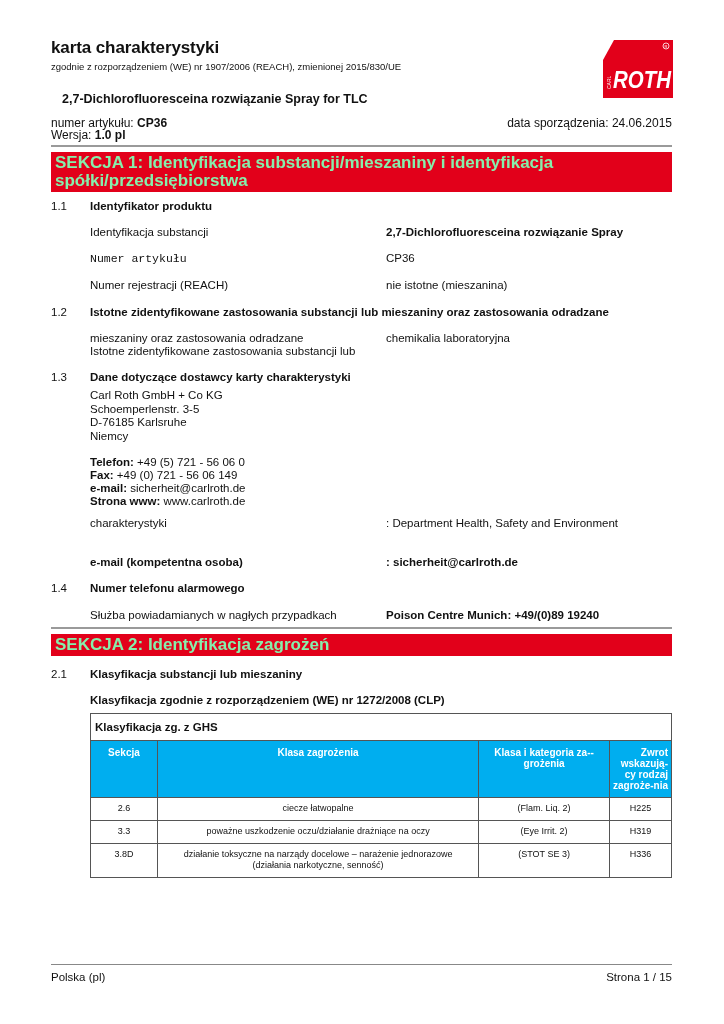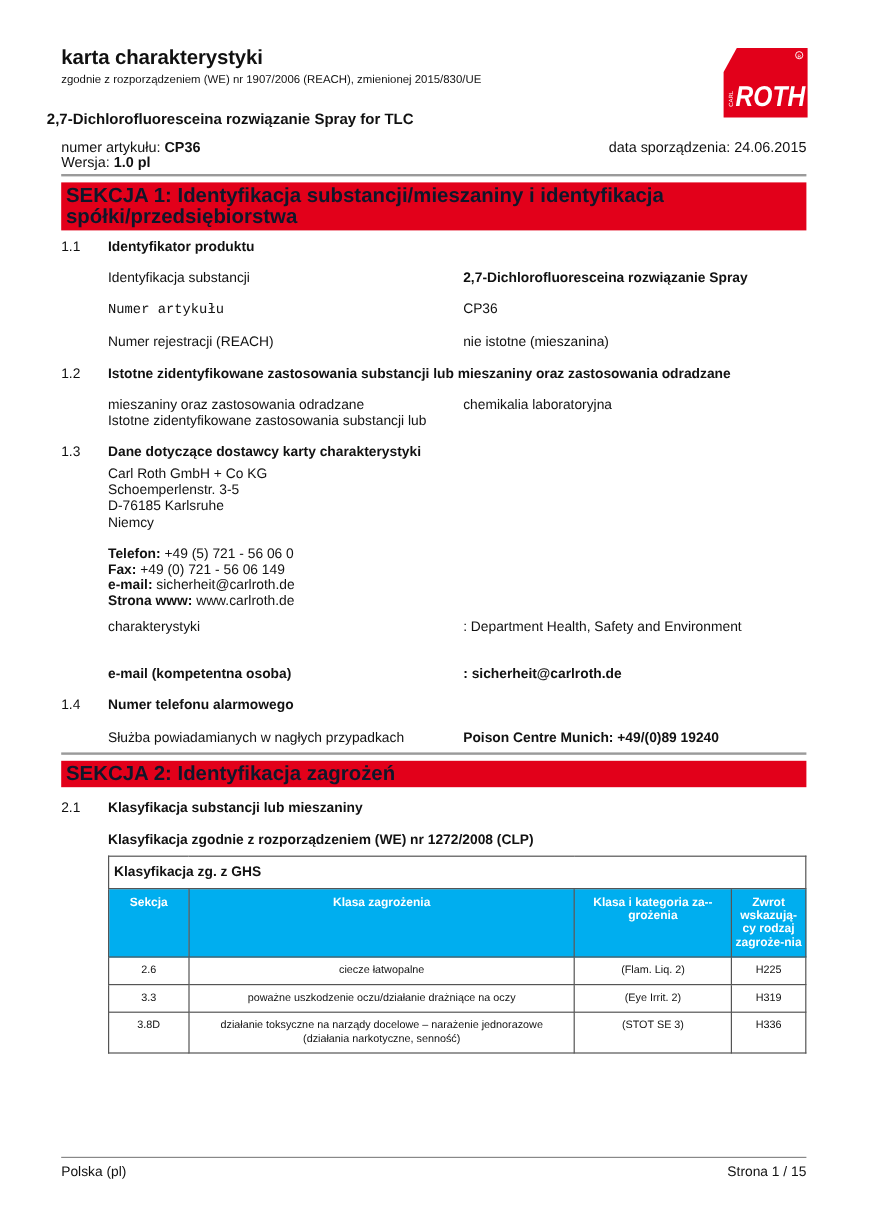--- a/index.html
+++ b/index.html
@@ -1,25 +1,25 @@
 <!DOCTYPE html>
 <html><head>
 <meta charset="utf-8">
 <style>
   * { box-sizing: border-box; margin: 0; padding: 0; }
   html, body { width: 724px; height: 1024px; background: #ffffff; }
   body { font-family: "Liberation Sans", sans-serif; color: #111; position: relative; overflow: hidden; }
   .abs { position: absolute; }
   .title { left: 51px; top: 38px; font-size: 17px; font-weight: bold; letter-spacing: -0.1px; }
   .subtitle { left: 51px; top: 61px; font-size: 9.5px; }
-  .product { left: 39px; top: 92px; font-size: 12.5px; font-weight: bold; }
+  .product { left: 62px; top: 92px; font-size: 12.5px; font-weight: bold; }
   .meta { font-size: 12px; line-height: 13px; }
   .meta b { font-weight: bold; }
   .logo { left: 600px; top: 38px; width: 75px; height: 62px; }
-  .section-bar { left: 51px; width: 621px; background: #e2001a; color: #0f172a; font-size: 17px; font-weight: bold; padding: 2px 4px 2px 4px; line-height: 18px; }
+  .section-bar { left: 51px; width: 621px; background: #e2001a; color: #86efac; font-size: 17px; font-weight: bold; padding: 2px 4px 2px 4px; line-height: 18px; }
   .section-line { left: 51px; width: 621px; height: 1.5px; background: #9a9a9a; }
   .num { left: 51px; font-size: 11.5px; font-weight: normal; }
   .head { left: 90px; font-size: 11.5px; font-weight: bold; }
   .lbl { left: 90px; font-size: 11.5px; line-height: 13px; }
   .val { left: 386px; font-size: 11.5px; line-height: 13px; }
   .bold { font-weight: bold; }
   .addr { left: 90px; font-size: 11.5px; line-height: 13.5px; }
   .contact { left: 90px; font-size: 11.5px; line-height: 13px; }
   .contact b { font-weight: bold; }
   table.ghs { position: absolute; left: 90px; top: 713px; width: 582px; border-collapse: collapse; font-size: 9px; }
@@ -131,21 +131,21 @@
     <col style="width:62px">
   </colgroup>
   <tbody>
       <tr>
     <td class="cap" colspan="4">Klasyfikacja zg. z GHS</td>
   </tr>
   <tr>
     <th class="hd">Sekcja</th>
     <th class="hd">Klasa zagrożenia</th>
     <th class="hd">Klasa i kategoria za-­grożenia</th>
-    <th class="hd" style="height:56px;">Zwrot wskazują-cy rodzaj zagroże-nia</th>
+    <th class="hd" style="height:56px;text-align:right;">Zwrot wskazują-cy rodzaj zagroże-nia</th>
   </tr>
   <tr>
     <td class="c">2.6</td>
     <td class="c">ciecze łatwopalne</td>
     <td class="c">(Flam. Liq. 2)</td>
     <td class="c">H225</td>
   </tr>
   <tr>
     <td class="c">3.3</td>
     <td class="c">poważne uszkodzenie oczu/działanie drażniące na oczy</td>

